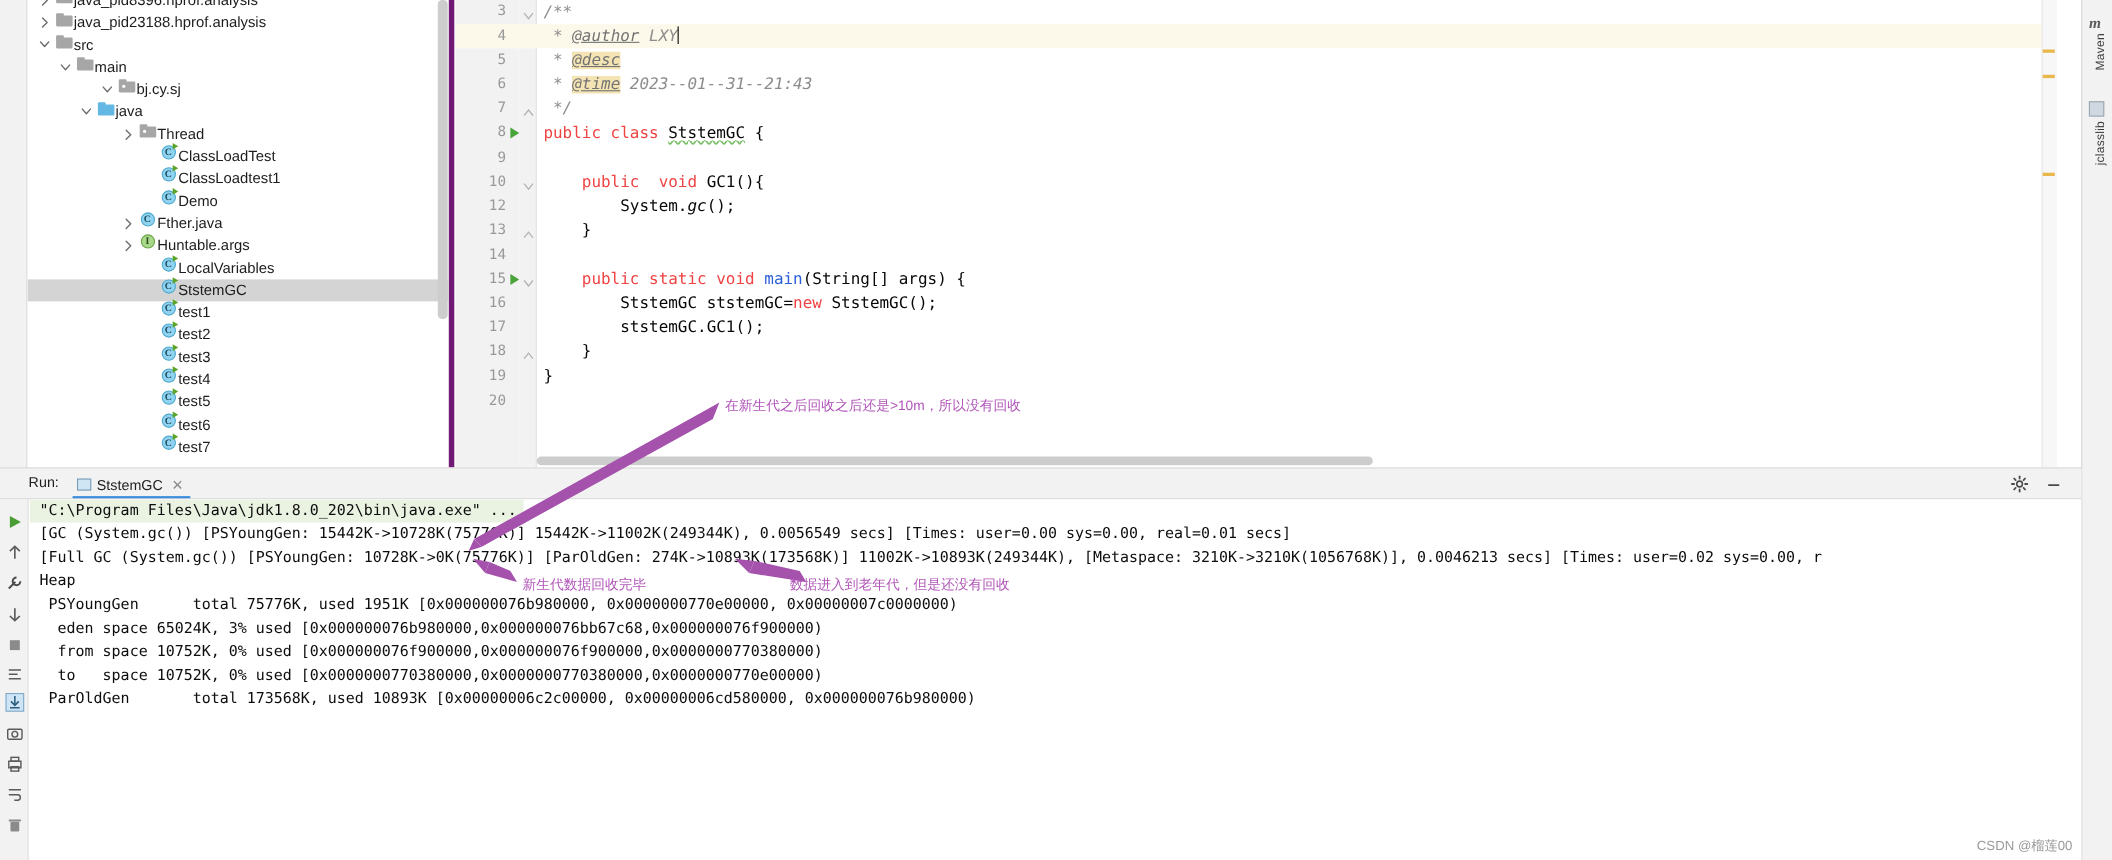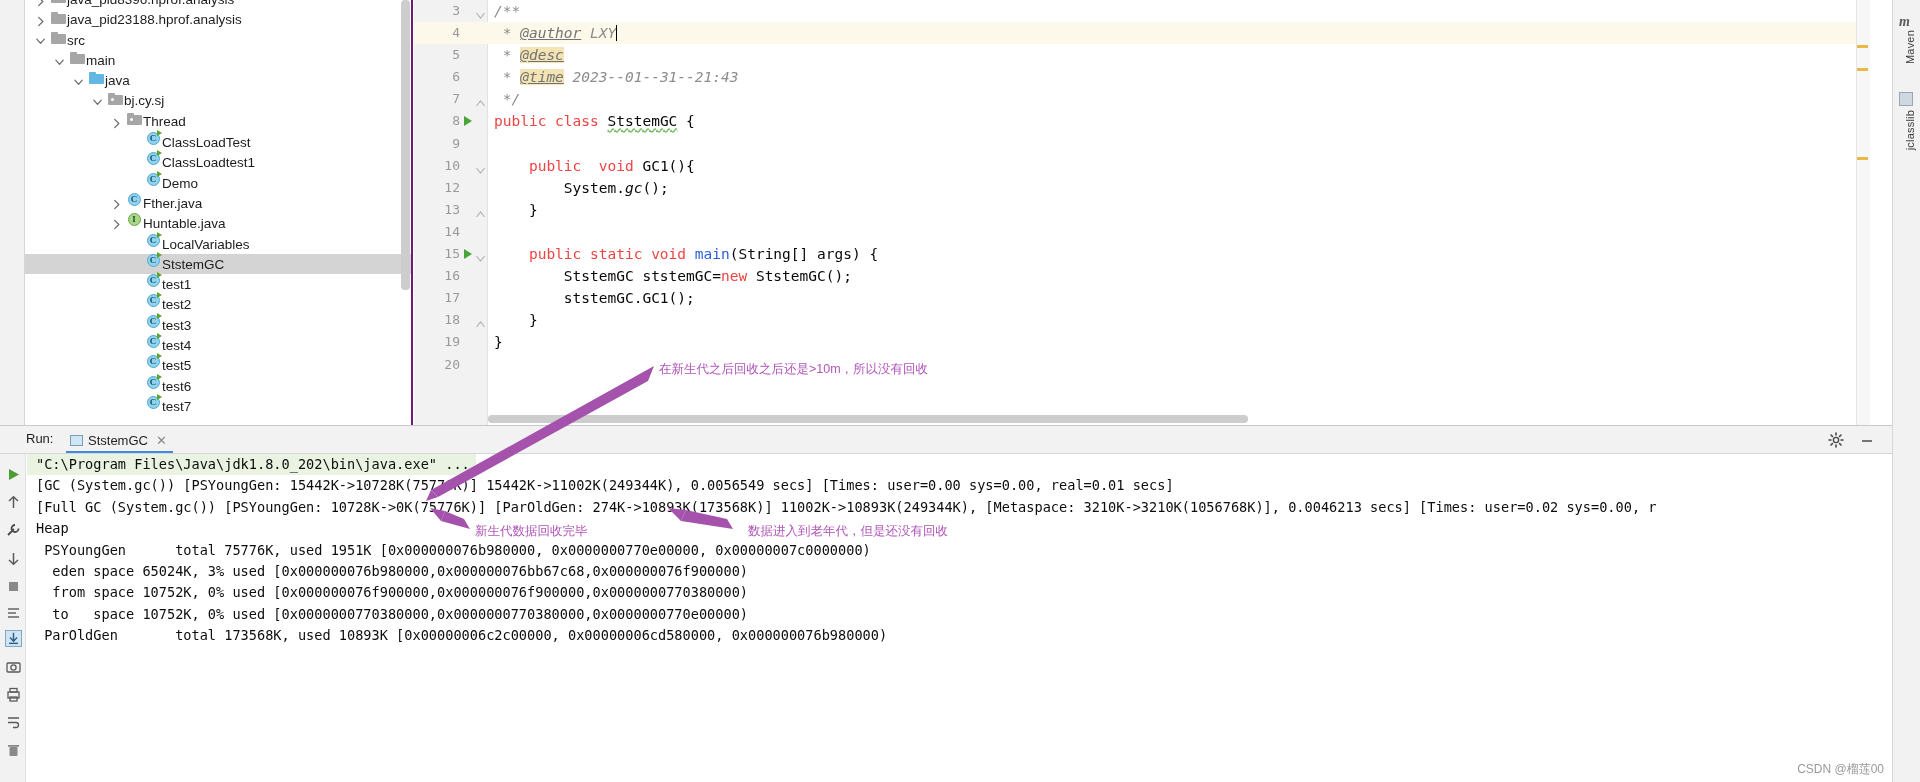--- a/index.html
+++ b/index.html
@@ -40,21 +40,21 @@
   }
   #vtab-structure { left: 5px; top: 525px; }
   #vtab-favorites { left: 5px; top: 660px; }
 
   
   #project-tree {
     position: absolute; left: 25px; top: 0;
     width: 388px; height: 425px;
     background: #ffffff;
     overflow: hidden;
-    border-right: 2px solid #701a75;
+    border-right: 5px solid #701a75;
   }
   .tree-row {
     position: relative;
     height: 20.3px;
     line-height: 20.3px;
     font-size: 13.5px;
     color: #1d1d1d;
     white-space: nowrap;
     padding-left: 0;
   }
@@ -257,21 +257,21 @@
   }
   .anno-text {
     position: absolute;
     font-family: "Liberation Sans", sans-serif;
     font-size: 12.5px;
     color: #b055b8;
     white-space: nowrap;
   }
   #anno1 { left: 659px; top: 361px; }
   #anno2 { left: 475px; top: 523px; }
-  #anno3 { left: 748px; top: 523px; }
+  #anno3 { left: 718px; top: 523px; }
 
   
   #watermark {
     position: absolute; right: 36px; bottom: 4px;
     font-size: 12px; color: #9a9a9a;
     font-family: "Liberation Sans", sans-serif;
   }
   
   #tree-scroll {
     position:absolute; right:1px; top:0; width:9px; height:290px;
@@ -299,38 +299,38 @@
             </svg></span><span class="ticon"><span class="folder-g"></span></span><span class="tlabel">java_pid8396.hprof.analysis</span></div>
         <div class="tree-row"><span style="display:inline-block;width:8px"></span><span class="tw"><svg width="12" height="13" viewBox="0 0 13 13">
               <path d="M4,2 L8.5,6.5 L4,11" fill="none" stroke="#6e6e6e" stroke-width="1.4" stroke-linecap="round" stroke-linejoin="round"></path>
             </svg></span><span class="ticon"><span class="folder-g"></span></span><span class="tlabel">java_pid23188.hprof.analysis</span></div>
         <div class="tree-row"><span style="display:inline-block;width:8px"></span><span class="tw"><svg width="12" height="13" viewBox="0 0 13 13">
               <path d="M2,4 L6,8.5 L10,4" fill="none" stroke="#6e6e6e" stroke-width="1.4" stroke-linecap="round" stroke-linejoin="round"></path>
             </svg></span><span class="ticon"><span class="folder-g"></span></span><span class="tlabel">src</span></div>
         <div class="tree-row"><span style="display:inline-block;width:27px"></span><span class="tw"><svg width="12" height="13" viewBox="0 0 13 13">
               <path d="M2,4 L6,8.5 L10,4" fill="none" stroke="#6e6e6e" stroke-width="1.4" stroke-linecap="round" stroke-linejoin="round"></path>
             </svg></span><span class="ticon"><span class="folder-g"></span></span><span class="tlabel">main</span></div>
+        <div class="tree-row"><span style="display:inline-block;width:65px"></span><span class="tw"><svg width="12" height="13" viewBox="0 0 13 13">
+              <path d="M2,4 L6,8.5 L10,4" fill="none" stroke="#6e6e6e" stroke-width="1.4" stroke-linecap="round" stroke-linejoin="round"></path>
+            </svg></span><span class="ticon"><span class="folder-g pkg"><span class="dot"></span></span></span><span class="tlabel">bj.cy.sj</span></div>
         <div class="tree-row"><span style="display:inline-block;width:46px"></span><span class="tw"><svg width="12" height="13" viewBox="0 0 13 13">
               <path d="M2,4 L6,8.5 L10,4" fill="none" stroke="#6e6e6e" stroke-width="1.4" stroke-linecap="round" stroke-linejoin="round"></path>
             </svg></span><span class="ticon"><span class="folder-g blue"></span></span><span class="tlabel">java</span></div>
-        <div class="tree-row"><span style="display:inline-block;width:65px"></span><span class="tw"><svg width="12" height="13" viewBox="0 0 13 13">
-              <path d="M2,4 L6,8.5 L10,4" fill="none" stroke="#6e6e6e" stroke-width="1.4" stroke-linecap="round" stroke-linejoin="round"></path>
-            </svg></span><span class="ticon"><span class="folder-g pkg"><span class="dot"></span></span></span><span class="tlabel">bj.cy.sj</span></div>
         <div class="tree-row"><span style="display:inline-block;width:84px"></span><span class="tw"><svg width="12" height="13" viewBox="0 0 13 13">
               <path d="M4,2 L8.5,6.5 L4,11" fill="none" stroke="#6e6e6e" stroke-width="1.4" stroke-linecap="round" stroke-linejoin="round"></path>
             </svg></span><span class="ticon"><span class="folder-g pkg"><span class="dot"></span></span></span><span class="tlabel">Thread</span></div>
         <div class="tree-row"><span style="display:inline-block;width:103px"></span><span class="tw"></span><span class="ticon"><span class="cls-g"><span class="circ"></span><span class="ch">C</span><span class="run"></span></span></span><span class="tlabel">ClassLoadTest</span></div>
         <div class="tree-row"><span style="display:inline-block;width:103px"></span><span class="tw"></span><span class="ticon"><span class="cls-g"><span class="circ"></span><span class="ch">C</span><span class="run"></span></span></span><span class="tlabel">ClassLoadtest1</span></div>
         <div class="tree-row"><span style="display:inline-block;width:103px"></span><span class="tw"></span><span class="ticon"><span class="cls-g"><span class="circ"></span><span class="ch">C</span><span class="run"></span></span></span><span class="tlabel">Demo</span></div>
         <div class="tree-row"><span style="display:inline-block;width:84px"></span><span class="tw"><svg width="12" height="13" viewBox="0 0 13 13">
               <path d="M4,2 L8.5,6.5 L4,11" fill="none" stroke="#6e6e6e" stroke-width="1.4" stroke-linecap="round" stroke-linejoin="round"></path>
             </svg></span><span class="ticon"><span class="cls-g"><span class="circ"></span><span class="ch">C</span></span></span><span class="tlabel">Fther.java</span></div>
         <div class="tree-row"><span style="display:inline-block;width:84px"></span><span class="tw"><svg width="12" height="13" viewBox="0 0 13 13">
               <path d="M4,2 L8.5,6.5 L4,11" fill="none" stroke="#6e6e6e" stroke-width="1.4" stroke-linecap="round" stroke-linejoin="round"></path>
-            </svg></span><span class="ticon"><span class="cls-g iface-g"><span class="circ"></span><span class="ch">I</span></span></span><span class="tlabel">Huntable.java</span></div>
+            </svg></span><span class="ticon"><span class="cls-g iface-g"><span class="circ"></span><span class="ch">I</span></span></span><span class="tlabel">Huntable.args</span></div>
         <div class="tree-row"><span style="display:inline-block;width:103px"></span><span class="tw"></span><span class="ticon"><span class="cls-g"><span class="circ"></span><span class="ch">C</span><span class="run"></span></span></span><span class="tlabel">LocalVariables</span></div>
         <div class="tree-row selected"><span style="display:inline-block;width:103px"></span><span class="tw"></span><span class="ticon"><span class="cls-g"><span class="circ"></span><span class="ch">C</span><span class="run"></span></span></span><span class="tlabel">StstemGC</span></div>
         <div class="tree-row"><span style="display:inline-block;width:103px"></span><span class="tw"></span><span class="ticon"><span class="cls-g"><span class="circ"></span><span class="ch">C</span><span class="run"></span></span></span><span class="tlabel">test1</span></div>
         <div class="tree-row"><span style="display:inline-block;width:103px"></span><span class="tw"></span><span class="ticon"><span class="cls-g"><span class="circ"></span><span class="ch">C</span><span class="run"></span></span></span><span class="tlabel">test2</span></div>
         <div class="tree-row"><span style="display:inline-block;width:103px"></span><span class="tw"></span><span class="ticon"><span class="cls-g"><span class="circ"></span><span class="ch">C</span><span class="run"></span></span></span><span class="tlabel">test3</span></div>
         <div class="tree-row"><span style="display:inline-block;width:103px"></span><span class="tw"></span><span class="ticon"><span class="cls-g"><span class="circ"></span><span class="ch">C</span><span class="run"></span></span></span><span class="tlabel">test4</span></div>
         <div class="tree-row"><span style="display:inline-block;width:103px"></span><span class="tw"></span><span class="ticon"><span class="cls-g"><span class="circ"></span><span class="ch">C</span><span class="run"></span></span></span><span class="tlabel">test5</span></div>
         <div class="tree-row"><span style="display:inline-block;width:103px"></span><span class="tw"></span><span class="ticon"><span class="cls-g"><span class="circ"></span><span class="ch">C</span><span class="run"></span></span></span><span class="tlabel">test6</span></div>
         <div class="tree-row"><span style="display:inline-block;width:103px"></span><span class="tw"></span><span class="ticon"><span class="cls-g"><span class="circ"></span><span class="ch">C</span><span class="run"></span></span></span><span class="tlabel">test7</span></div>
       </div>

